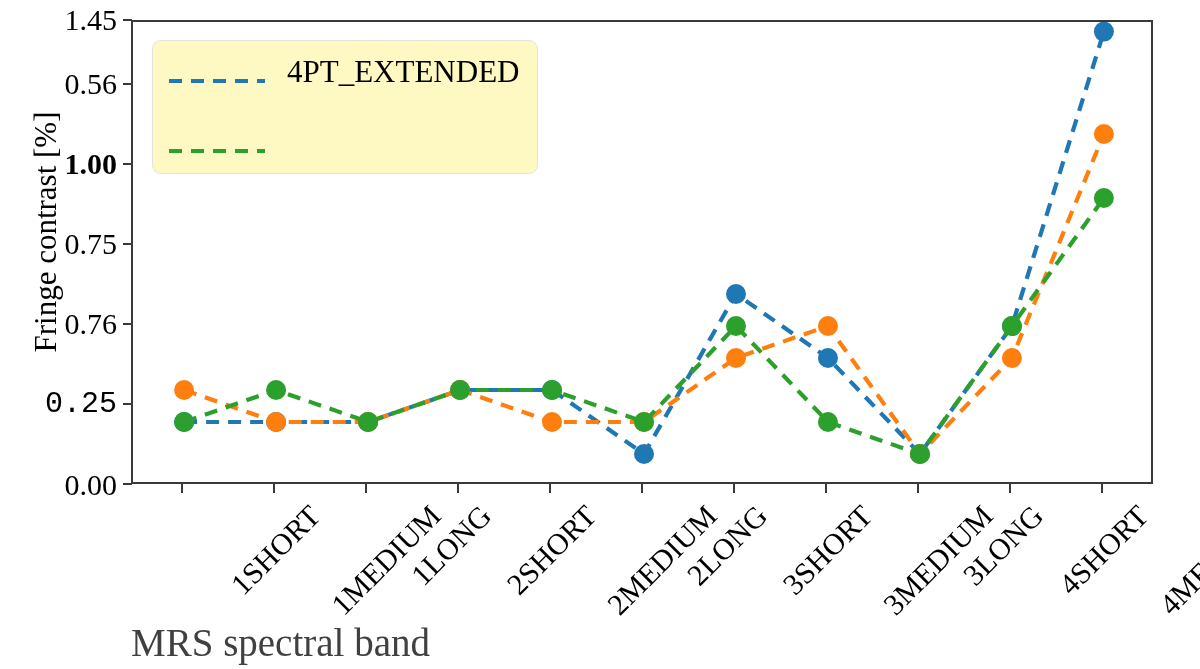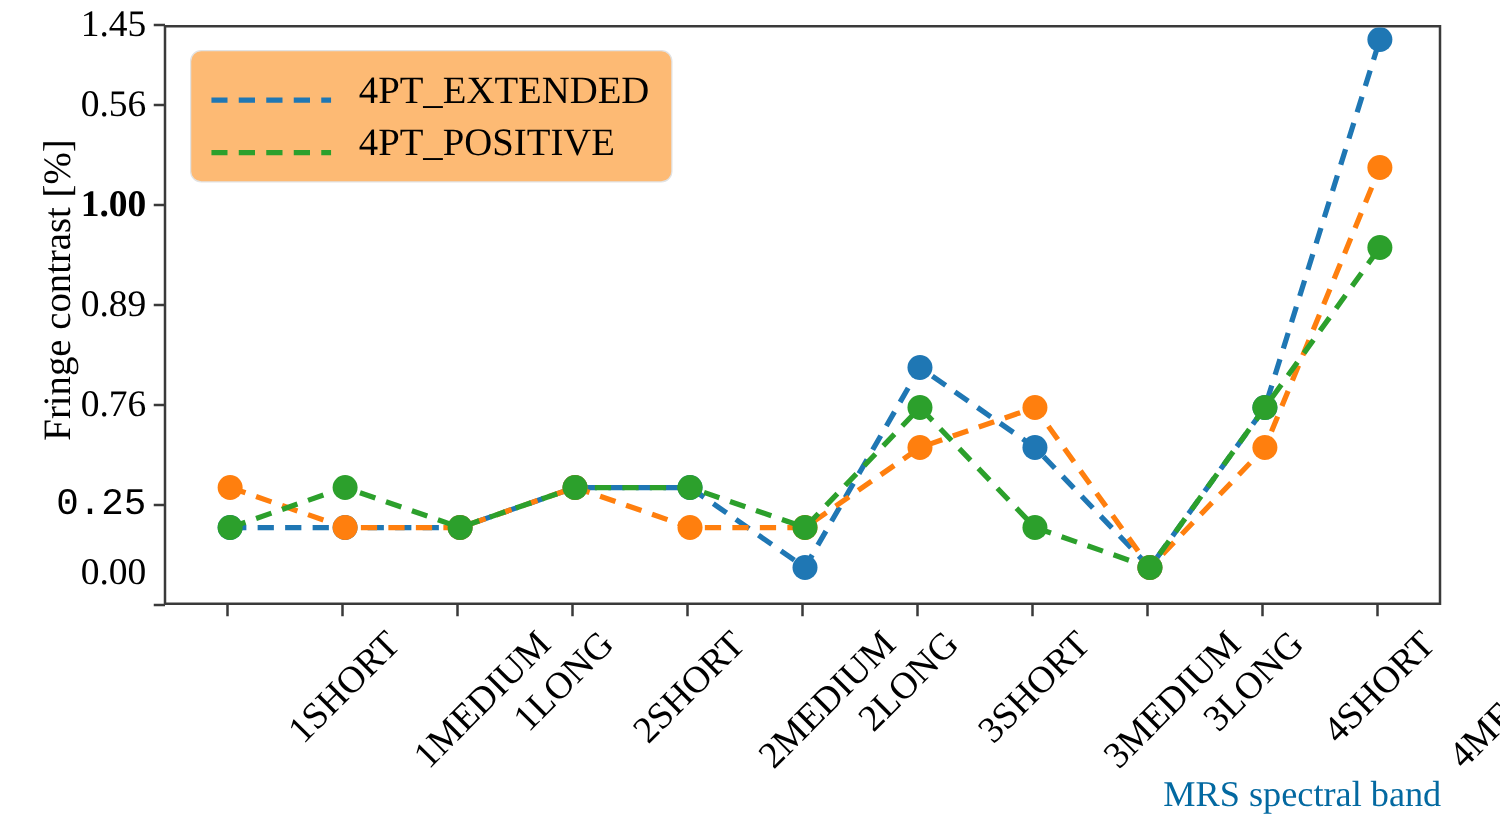--- a/index.html
+++ b/index.html
@@ -30,23 +30,23 @@
     font-size: 31px;
     color: #000000;
     white-space: nowrap;
   }
   
   #xlabel {
     position: absolute;
     left: 131px;
     top: 620px;
     width: 1022px;
-    text-align: right;
-    font-size: 29px;
-    color: #0369a1;
+    text-align: left;
+    font-size: 39px;
+    color: #404040;
   }
   
   #plot-area {
     position: absolute;
     left: 131px;
     top: 20px;
     width: 1022px;
     height: 464px;
     border: 2.2px solid #3a3a3a;
     box-sizing: border-box;
@@ -104,24 +104,24 @@
     line-height: 1;
   }
   
   #legend {
     position: absolute;
     left: 152px;
     top: 40px;
     padding: 12px 18px 12px 16px;
     border: 1.6px solid #e2e2e2;
     border-radius: 9px;
-    background: #fdba74;
+    background: #fef9c3;
     display: flex;
     flex-direction: column;
-    gap: 4px;
+    gap: 32px;
   }
   .legend-row {
     display: flex;
     align-items: center;
     gap: 22px;
     height: 38px;
   }
   .legend-swatch {
     width: 96px;
     height: 5px;
@@ -135,24 +135,24 @@
   }
 </style>
 </head>
 <body>
 
 <div id="figure">
 
   <div id="ylabel">Fringe contrast [%]</div>
 
   <div id="ytick-labels">
-      <div class="ytick-label" style="top: 443px;">0.00</div>
+      <div class="ytick-label" style="top: 470px;">0.00</div>
       <div class="ytick-label" style="top: 389px; font-family: Liberation Mono, monospace;">0.25</div>
       <div class="ytick-label" style="top: 309px;">0.76</div>
-      <div class="ytick-label" style="top: 229px;">0.89</div>
+      <div class="ytick-label" style="top: 229px;">0.75</div>
       <div class="ytick-label" style="top: 149px; font-weight: bold;">1.00</div>
       <div class="ytick-label" style="top: 69px;">0.56</div>
       <div class="ytick-label" style="top: 5px;">1.45</div>
     </div>
 
   <div id="plot-area">
     <svg id="plot-svg" viewBox="0 0 1022 464" preserveAspectRatio="none">
         <g>
           <path d="M51.10 400.00 L143.08 400.00 L235.06 400.00 L327.04 368.00 L419.02 368.00 L511.00 432.00 L602.98 272.00 L694.96 336.00 L786.94 432.00 L878.92 304.00 L970.90 9.60" fill="none" stroke="#1f77b4" stroke-width="4.2" stroke-dasharray="13 9" stroke-linecap="butt"></path>
           <circle cx="51.10" cy="400.00" r="10" fill="#1f77b4"></circle>
@@ -202,21 +202,20 @@
       <div class="legend-row">
         <div class="legend-swatch"><svg width="96" height="6" viewBox="0 0 96 6">
             <line x1="0" y1="3" x2="96" y2="3" stroke="#1f77b4" stroke-width="4.2" stroke-dasharray="13 9"></line>
           </svg></div>
         <div class="legend-label">4PT_EXTENDED</div>
       </div>
       <div class="legend-row">
         <div class="legend-swatch"><svg width="96" height="6" viewBox="0 0 96 6">
             <line x1="0" y1="3" x2="96" y2="3" stroke="#2ca02c" stroke-width="4.2" stroke-dasharray="13 9"></line>
           </svg></div>
-        <div class="legend-label">4PT_POSITIVE</div>
       </div>
     </div>
 
   <div id="xlabel">MRS spectral band</div>
 
 <div class="ytick-mark" style="top: 483px;"></div>
     <div class="ytick-mark" style="top: 403px;"></div>
     <div class="ytick-mark" style="top: 323px;"></div>
     <div class="ytick-mark" style="top: 243px;"></div>
     <div class="ytick-mark" style="top: 163px;"></div>

